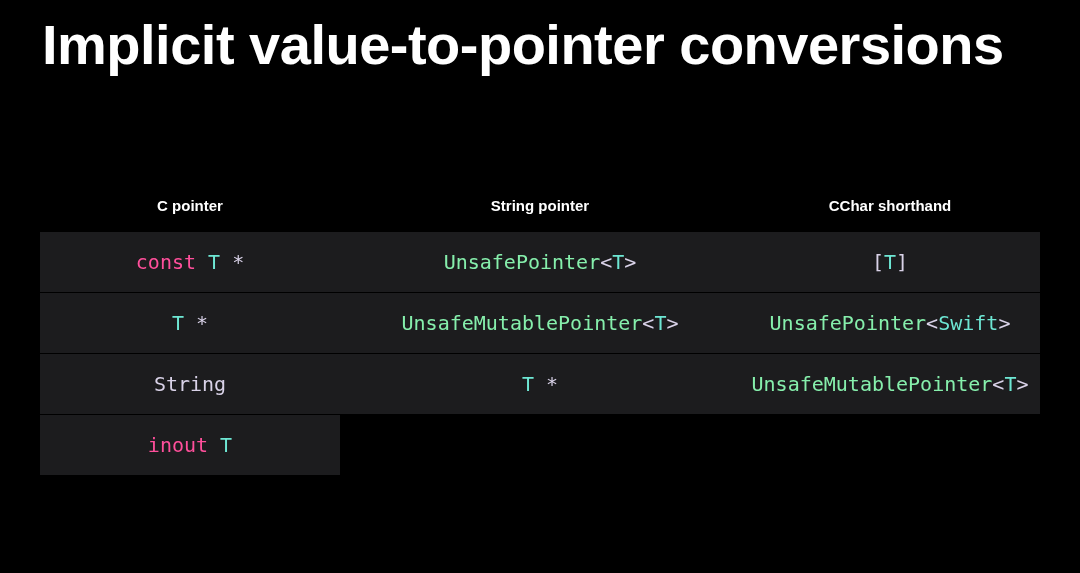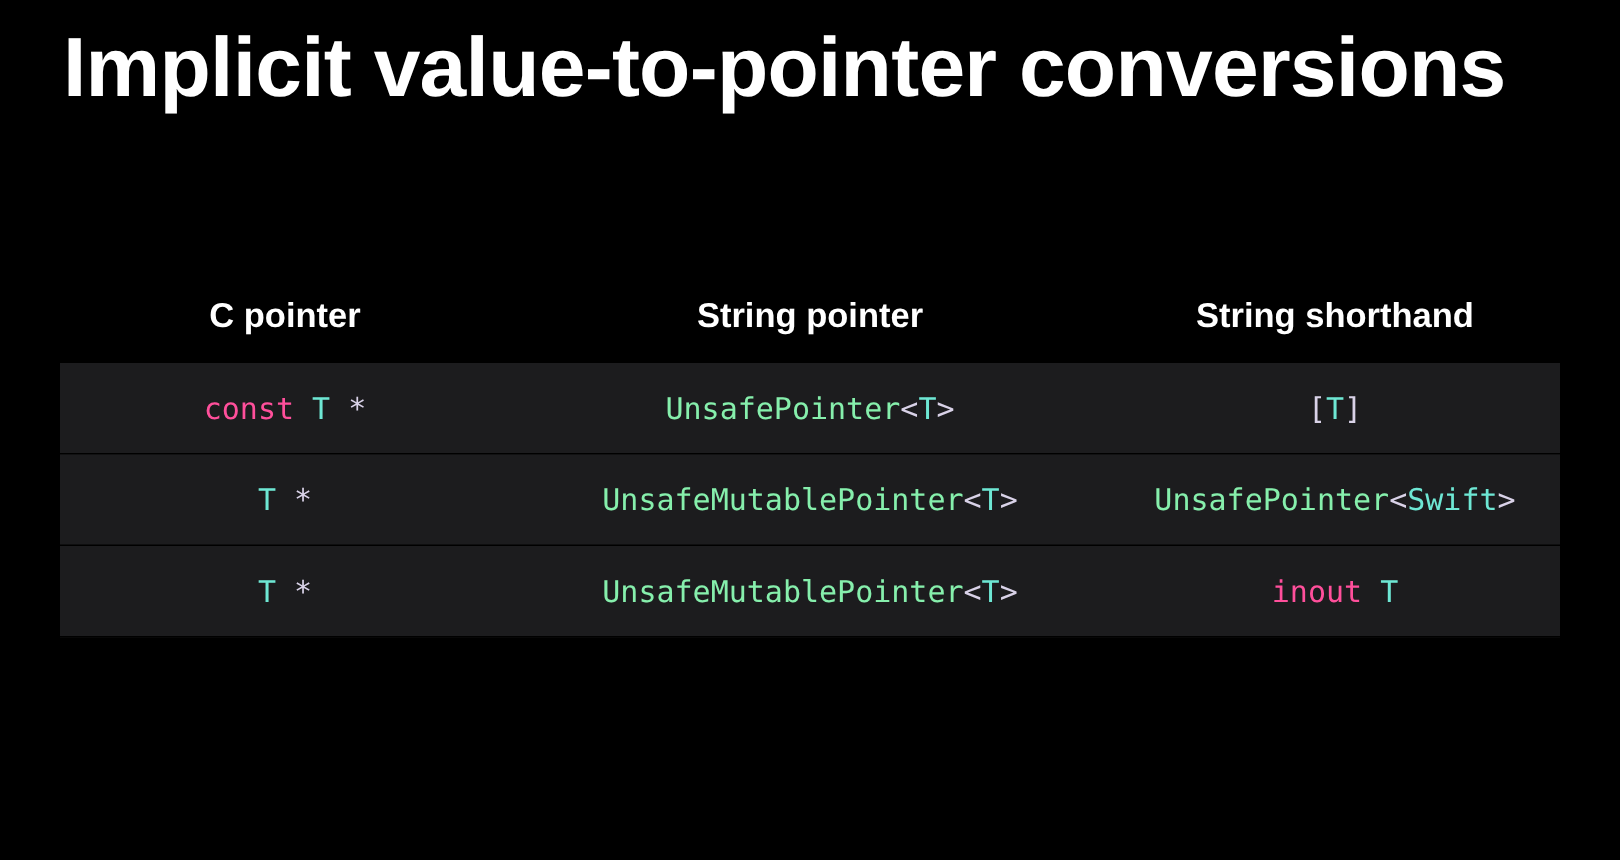--- a/index.html
+++ b/index.html
@@ -37,21 +37,21 @@
     display: grid;
     grid-template-columns: 300px 1fr 300px;
     width: 100%;
     font-family: "SF Mono", ui-monospace, Menlo, Monaco, Consolas, monospace;
     font-size: 20px;
   }
 
   .hdr {
     font-family: -apple-system, BlinkMacSystemFont, "Helvetica Neue", Helvetica, Arial, sans-serif;
     font-weight: 600;
-    font-size: 23px;
+    font-size: 15px;
     color: #ffffff;
     text-align: center;
     padding: 0 8px 18px 8px;
     background: #000;
   }
 
   .cell {
     background: #1c1c1e;
     text-align: center;
     padding: 18px 8px;
@@ -73,27 +73,28 @@
 
 <div class="slide">
 
   <h1 class="title">Implicit value-to-pointer conversions</h1>
 
   <div class="table-wrap">
     <div class="grid" id="grid">
 
       <div class="hdr">C pointer</div>
       <div class="hdr">String pointer</div>
-      <div class="hdr">String shorthand</div>
+      <div class="hdr">CChar shorthand</div>
 
     <div class="cell"><span class="kw">const</span> <span class="type">T</span> <span class="pnc">*</span></div>
         <div class="cell"><span class="id">UnsafePointer</span><span class="pnc">&lt;</span><span class="type">T</span><span class="pnc">&gt;</span></div>
         <div class="cell"><span class="pnc">[</span><span class="type">T</span><span class="pnc">]</span></div>
         <div class="cell"><span class="type">T</span> <span class="pnc">*</span></div>
         <div class="cell"><span class="id">UnsafeMutablePointer</span><span class="pnc">&lt;</span><span class="type">T</span><span class="pnc">&gt;</span></div>
         <div class="cell"><span class="id">UnsafePointer</span><span class="pnc">&lt;</span><span class="type">Swift</span><span class="pnc">&gt;</span></div>
+        <div class="cell"><span class="str">String</span></div>
         <div class="cell"><span class="type">T</span> <span class="pnc">*</span></div>
         <div class="cell"><span class="id">UnsafeMutablePointer</span><span class="pnc">&lt;</span><span class="type">T</span><span class="pnc">&gt;</span></div>
         <div class="cell"><span class="kw">inout</span> <span class="type">T</span></div>
       </div>
   </div>
 
 </div>
 
 </body></html>

